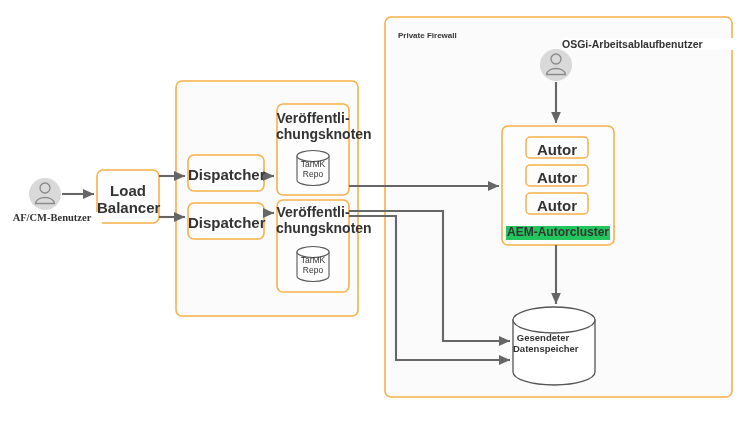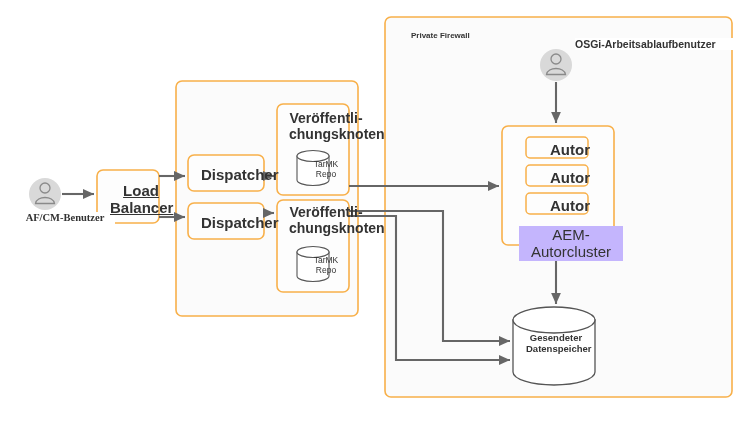--- a/index.html
+++ b/index.html
@@ -12,25 +12,24 @@
   }
   #canvas{position:absolute;left:0;top:0;width:750px;height:423px;}
   .lbl{
     position:absolute;
     color:#333333;
     font-weight:bold;
     line-height:1.15;
     white-space:pre-line;
     text-align:center;
     pointer-events:none;
-    margin-left:13px;
   }
   .box-lbl{ font-size:15px; }
   .node-lbl{ font-size:14px; }
-  .cap-lbl{ font-size:15px; font-weight:normal; background:#c4b5fd; }
+  .cap-lbl{ font-size:12px; font-weight:bold; background:#22c55e; }
   .user-lbl{ font-size:10.5px; font-weight:bold; background:#ffffff; }
   .fw-lbl{ font-size:8px; font-weight:bold; background:#fbfbfb; }
   .cyl-lbl{ font-size:8.5px; font-weight:normal; color:#333; }
   .db-lbl{ font-size:9.5px; font-weight:bold; color:#333; }
 </style>
 </head>
 <body>
 
 <svg id="canvas" viewBox="0 0 750 423" xmlns="http://www.w3.org/2000/svg">
   <defs>
@@ -105,21 +104,21 @@
     <path d="M 349 216 L 396 216 L 396 360 L 510 360"></path>
   </g>
 </svg>
 
 <div class="lbl user-lbl" style="left:2px;top:212px;width:100px;font-family:Liberation Serif, serif;">AF/CM-Benutzer</div>
 
 <div class="lbl user-lbl" style="left:562px;top:38px;width:190px;text-align:left;">OSGi-Arbeitsablaufbenutzer</div>
 
 <div class="lbl fw-lbl" style="left:398px;top:31px;width:90px;text-align:left;">Private Firewall</div>
 
-<div class="lbl box-lbl" style="left:97px;top:182px;width:62px;text-decoration:underline;">Load
+<div class="lbl box-lbl" style="left:97px;top:182px;width:62px;">Load
 Balancer</div>
 
 <div class="lbl box-lbl" style="left:188px;top:166px;width:76px;">Dispatcher</div>
 
 <div class="lbl box-lbl" style="left:188px;top:214px;width:76px;">Dispatcher</div>
 
 <div class="lbl node-lbl" style="left:276px;top:110px;width:74px;">Veröffentli-
 chungsknoten</div>
 
 <div class="lbl cyl-lbl" style="left:292px;top:160px;width:42px;">TarMK

